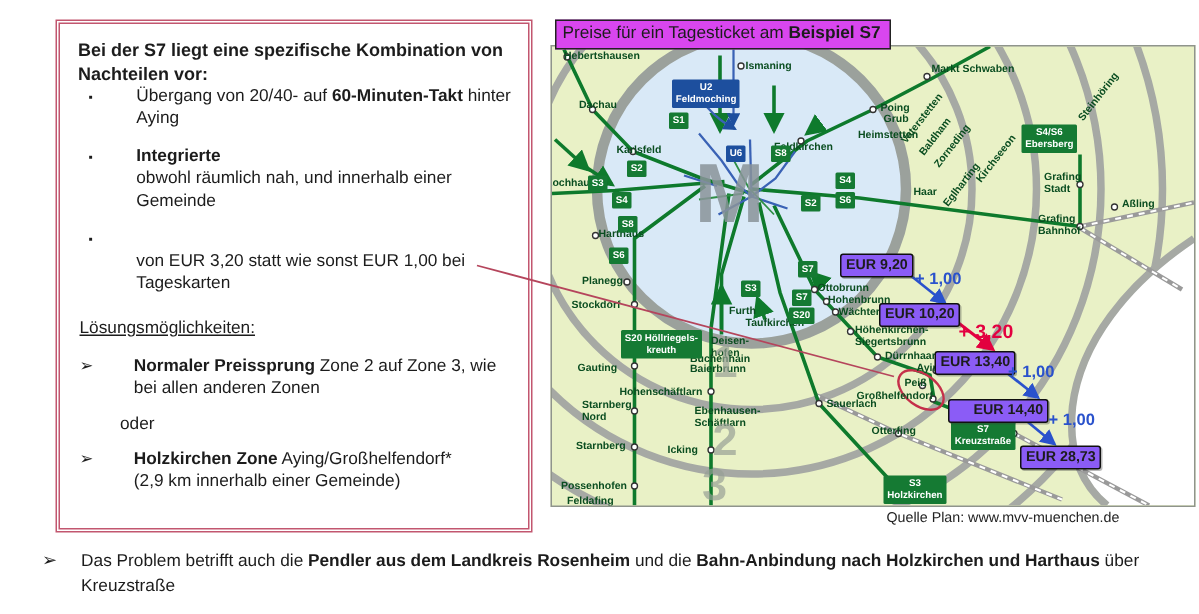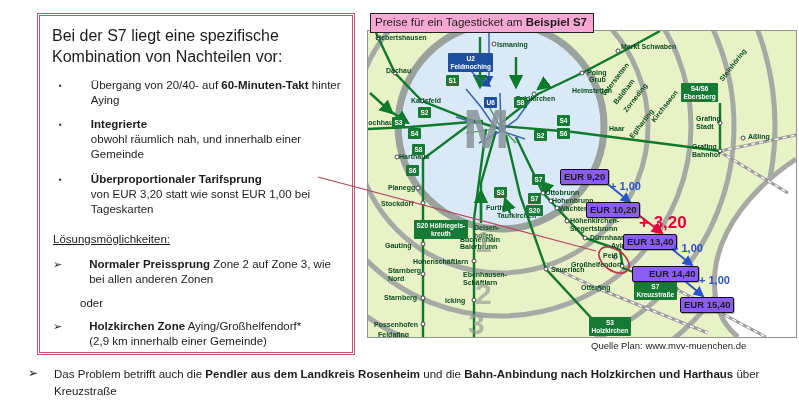--- a/index.html
+++ b/index.html
@@ -2,21 +2,21 @@
 <html><head>
 <meta charset="utf-8">
 <style>
   html,body{margin:0;padding:0;background:#fff;}
   #page{position:relative;width:799px;height:409px;background:#fff;overflow:hidden;
         font-family:"Liberation Sans",sans-serif;color:#1c1c1c;}
 
   
   .pbox{position:absolute;left:37px;top:13px;width:289px;height:318px;
         border:3px double #c2566f;background:#fff;padding:10px 11px 8px 12px;}
-  .pb-title{font-size:16px;font-weight:normal;line-height:1.3;margin-bottom:10px;}
+  .pb-title{font-size:12px;font-weight:bold;line-height:1.3;}
   .brow{display:flex;margin:0 0 10px 7px;}
   .bsq{font-size:8px;line-height:1.2;margin:3px 8px 0 0;}
   .btxt{font-size:11.5px;line-height:1.3;margin-left:21px;}
   .arrow-row{display:flex;margin:0 0 8px 1px;}
   .amark{font-size:11px;margin:0 6px 0 0;line-height:1.3;}
   .sol-h{font-size:11.5px;text-decoration:underline;margin:16px 0 12px 1px;}
   .oder{font-size:11.5px;margin:10px 0 10px 28px;}
   .fnote{font-size:9.3px;font-style:italic;line-height:1.32;margin-top:13px;}
   b{font-weight:bold;}
 
@@ -29,24 +29,24 @@
   .zone{position:absolute;font-size:30px;font-weight:bold;color:#98a096;opacity:.7;line-height:1;}
   .st{position:absolute;font-size:7px;font-weight:bold;line-height:1.12;color:#0a4d20;
       white-space:pre;transform-origin:left top;}
   .bdg{position:absolute;background:#157a33;color:#fff;font-size:6.5px;font-weight:bold;
        line-height:1.25;padding:1.5px 2.5px;border-radius:1px;white-space:pre;text-align:center;}
   .bdg.u{background:#1d4f9e;}
   .price{position:absolute;background:#8b5cf6;border:1.4px solid #101010;border-radius:2px;
          font-size:9.5px;font-weight:bold;line-height:1;padding:2px 3px;white-space:nowrap;
          box-shadow:1px 1px 0 rgba(60,60,60,.35);z-index:6;}
   .inc{position:absolute;font-size:11px;font-weight:bold;line-height:1;z-index:6;white-space:nowrap;}
-  .inc.big{font-size:17px;}
-
-  
-  .map-title{position:absolute;left:370px;top:13px;background:#f9a8d4;border:1.5px solid #222;
+  .inc.big{font-size:13px;}
+
+  
+  .map-title{position:absolute;left:370px;top:13px;background:#d946ef;border:1.5px solid #222;
              font-size:11.5px;line-height:1;padding:3px 6px 3px 4px;white-space:nowrap;z-index:8;}
   .source{position:absolute;left:591px;top:340px;font-size:9.5px;color:#222;}
 
   
   #overlay{position:absolute;left:0;top:0;z-index:7;pointer-events:none;}
 
   
   .footer{position:absolute;left:28px;top:366px;width:760px;display:flex;}
   .footer .amark{font-size:12px;margin-right:16px;}
   .ftxt{font-size:11.5px;line-height:1.45;}
@@ -65,21 +65,21 @@
     </div>
 
     <div class="brow">
       <span class="bsq">▪</span>
       <span class="btxt"><b>Integrierte</b><br>
       <span>obwohl räumlich nah, und innerhalb einer Gemeinde</span></span>
     </div>
 
     <div class="brow">
       <span class="bsq">▪</span>
-      <span class="btxt"><b>Überproportionaler Tarifsprung</b><br>
+      <span class="btxt"><br>
       <span>von EUR 3,20 statt wie sonst EUR 1,00 bei Tageskarten</span></span>
     </div>
 
     <div class="sol-h">Lösungsmöglichkeiten:</div>
 
     <div class="arrow-row">
       <span class="amark">➢</span>
       <span class="btxt"><b>Normaler Preissprung</b><span> Zone 2 auf Zone 3, wie bei allen anderen Zonen</span></span>
     </div>
 
@@ -286,21 +286,21 @@
 Kreuzstraße</div>
       <div class="bdg" style="left: 221px; top: 286px;">S3
 Holzkirchen</div>
       <div class="zone" style="left: 107px; top: 196px;">1</div>
       <div class="zone" style="left: 107px; top: 248px;">2</div>
       <div class="zone" style="left: 100px; top: 278px;">3</div>
       <div class="price" style="left: 192px; top: 138px;">EUR 9,20</div>
       <div class="price" style="left: 218px; top: 171px;">EUR 10,20</div>
       <div class="price" style="left: 255px; top: 203px;">EUR 13,40</div>
       <div class="price" style="left: 264px; top: 235px; padding-left: 16px;">EUR 14,40</div>
-      <div class="price" style="left: 312px; top: 266px;">EUR 15,40</div>
+      <div class="price" style="left: 312px; top: 266px;">EUR 28,73</div>
       <div class="inc" style="left: 242px; top: 150px; color: rgb(42, 82, 204);">+ 1,00</div>
       <div class="inc big" style="left: 271px; top: 183px; color: rgb(227, 0, 63);">+ 3,20</div>
       <div class="inc" style="left: 304px; top: 212px; color: rgb(42, 82, 204);">+ 1,00</div>
       <div class="inc" style="left: 331px; top: 244px; color: rgb(42, 82, 204);">+ 1,00</div>
     </div>
 
   <div class="map-title"><span>Preise für ein Tagesticket am </span><b>Beispiel S7</b></div>
 
   <div class="source">Quelle Plan: www.mvv-muenchen.de</div>
 

